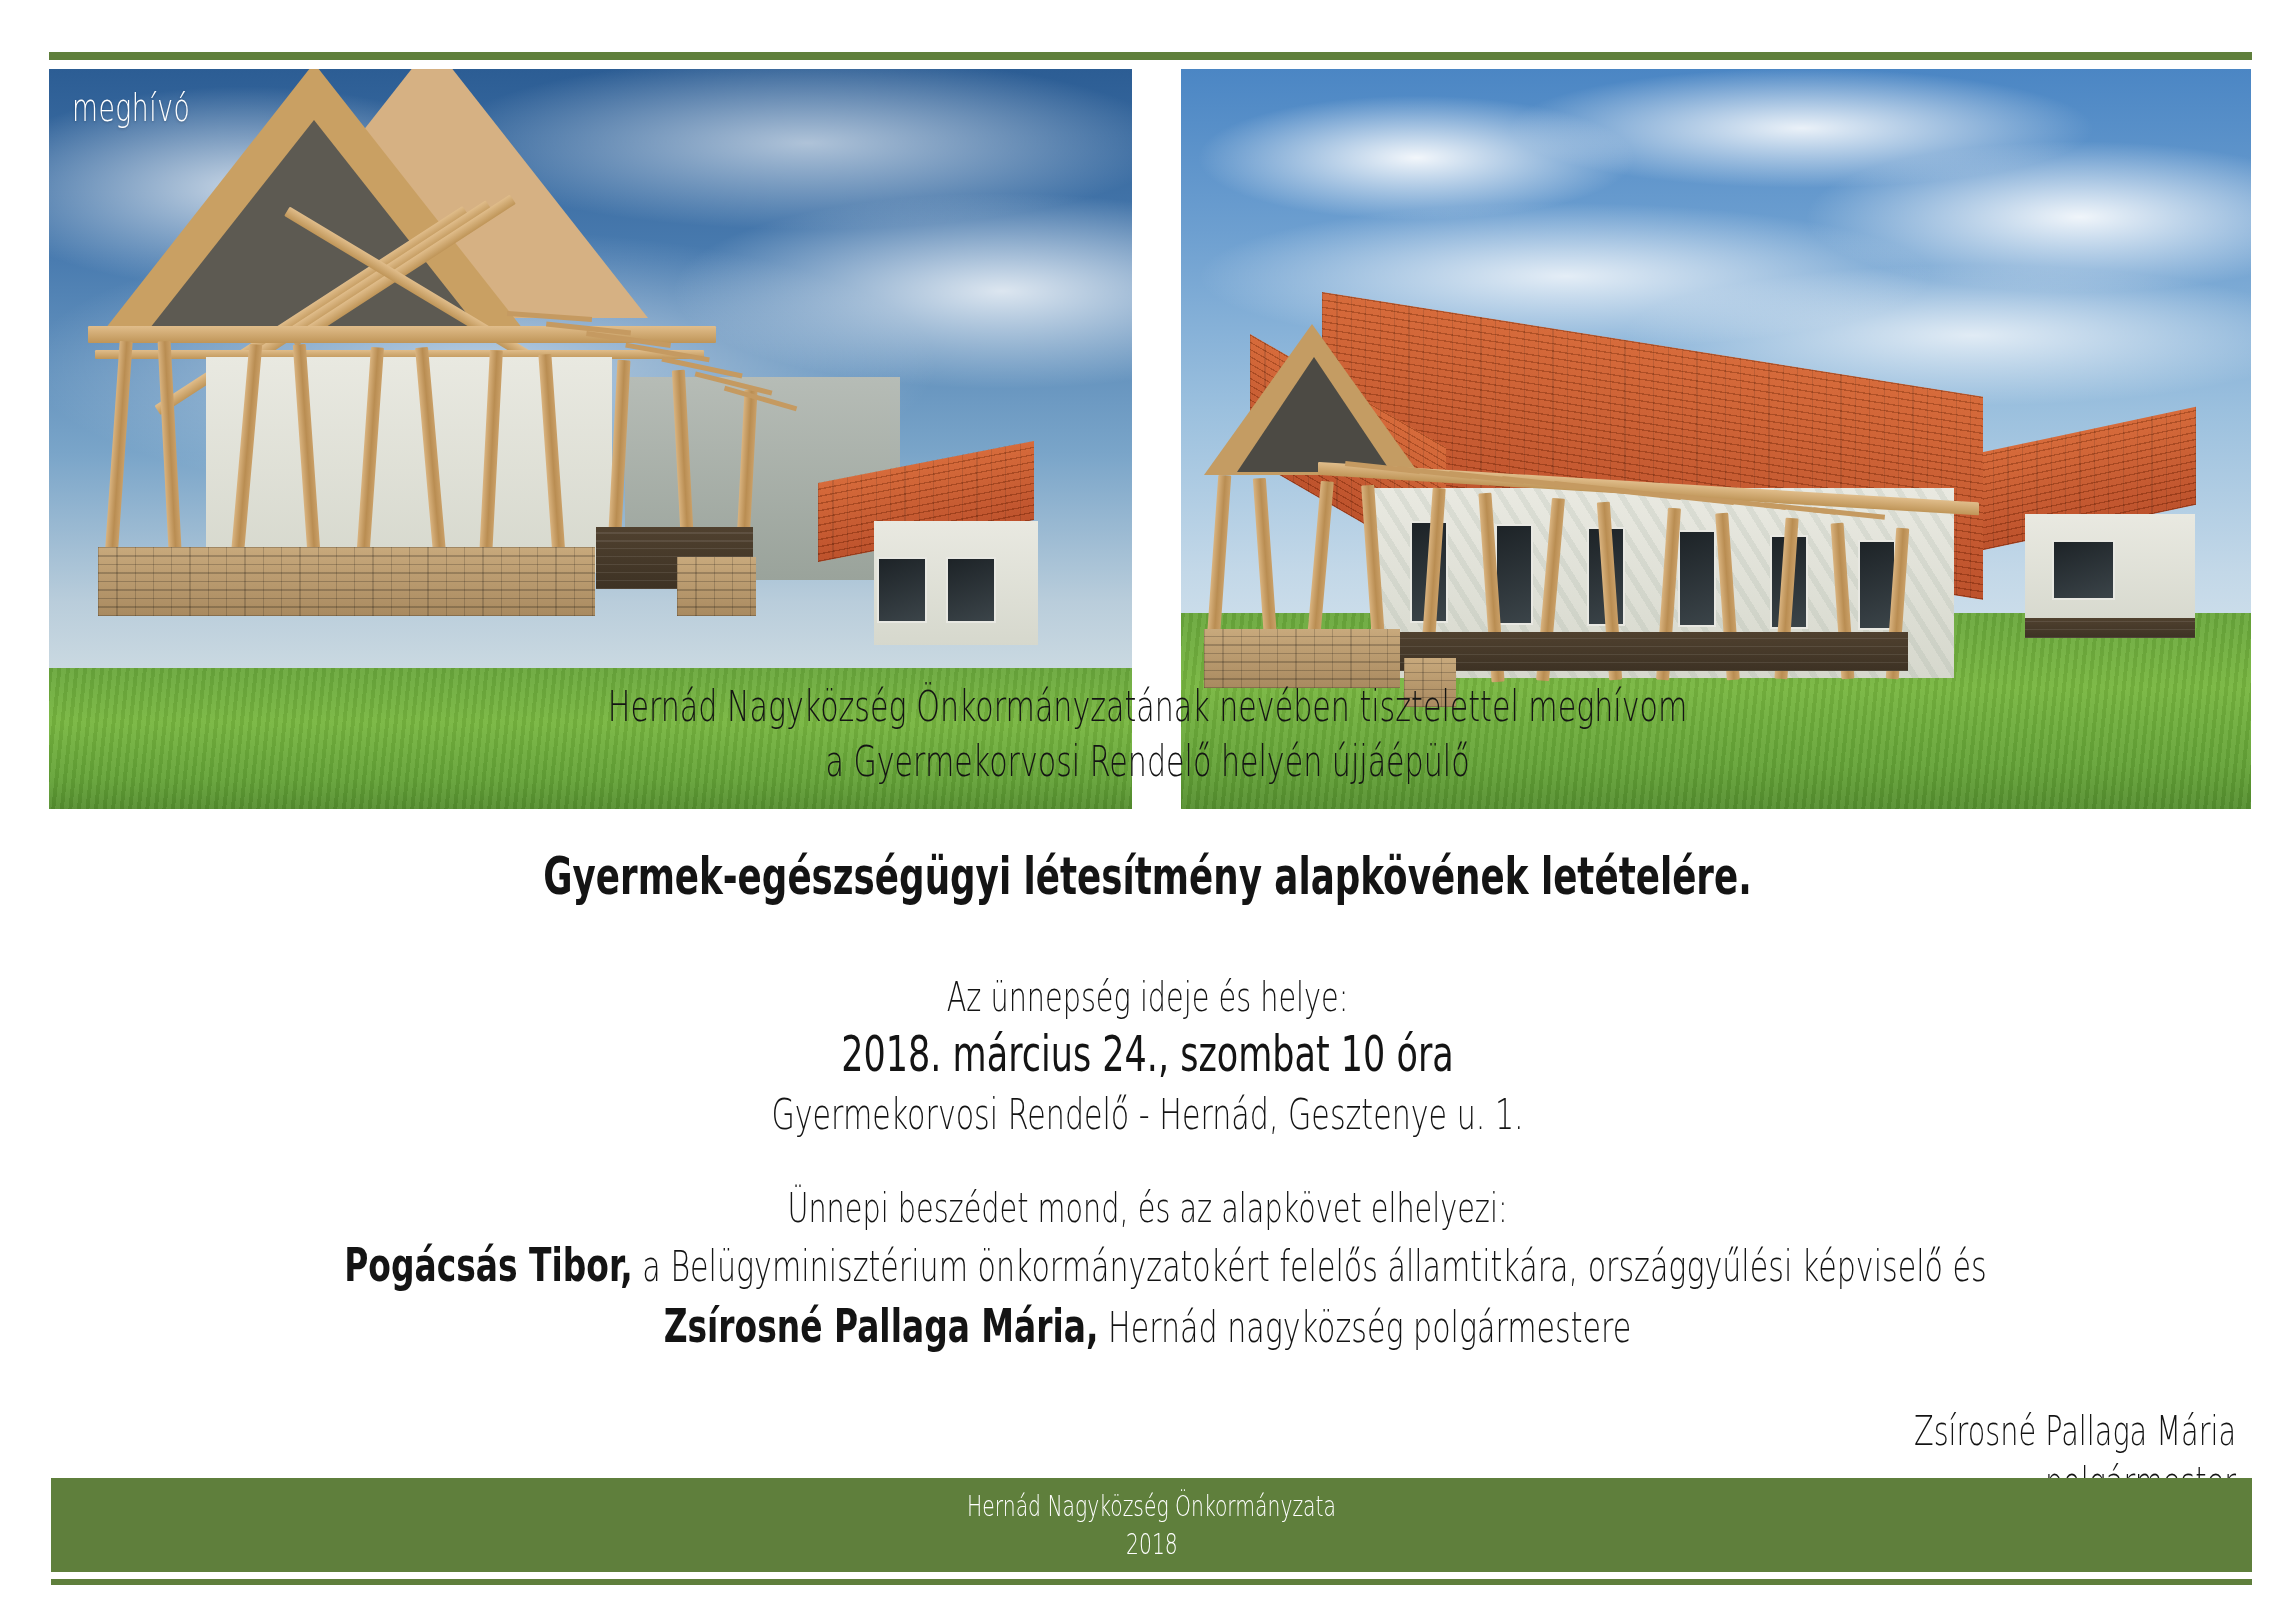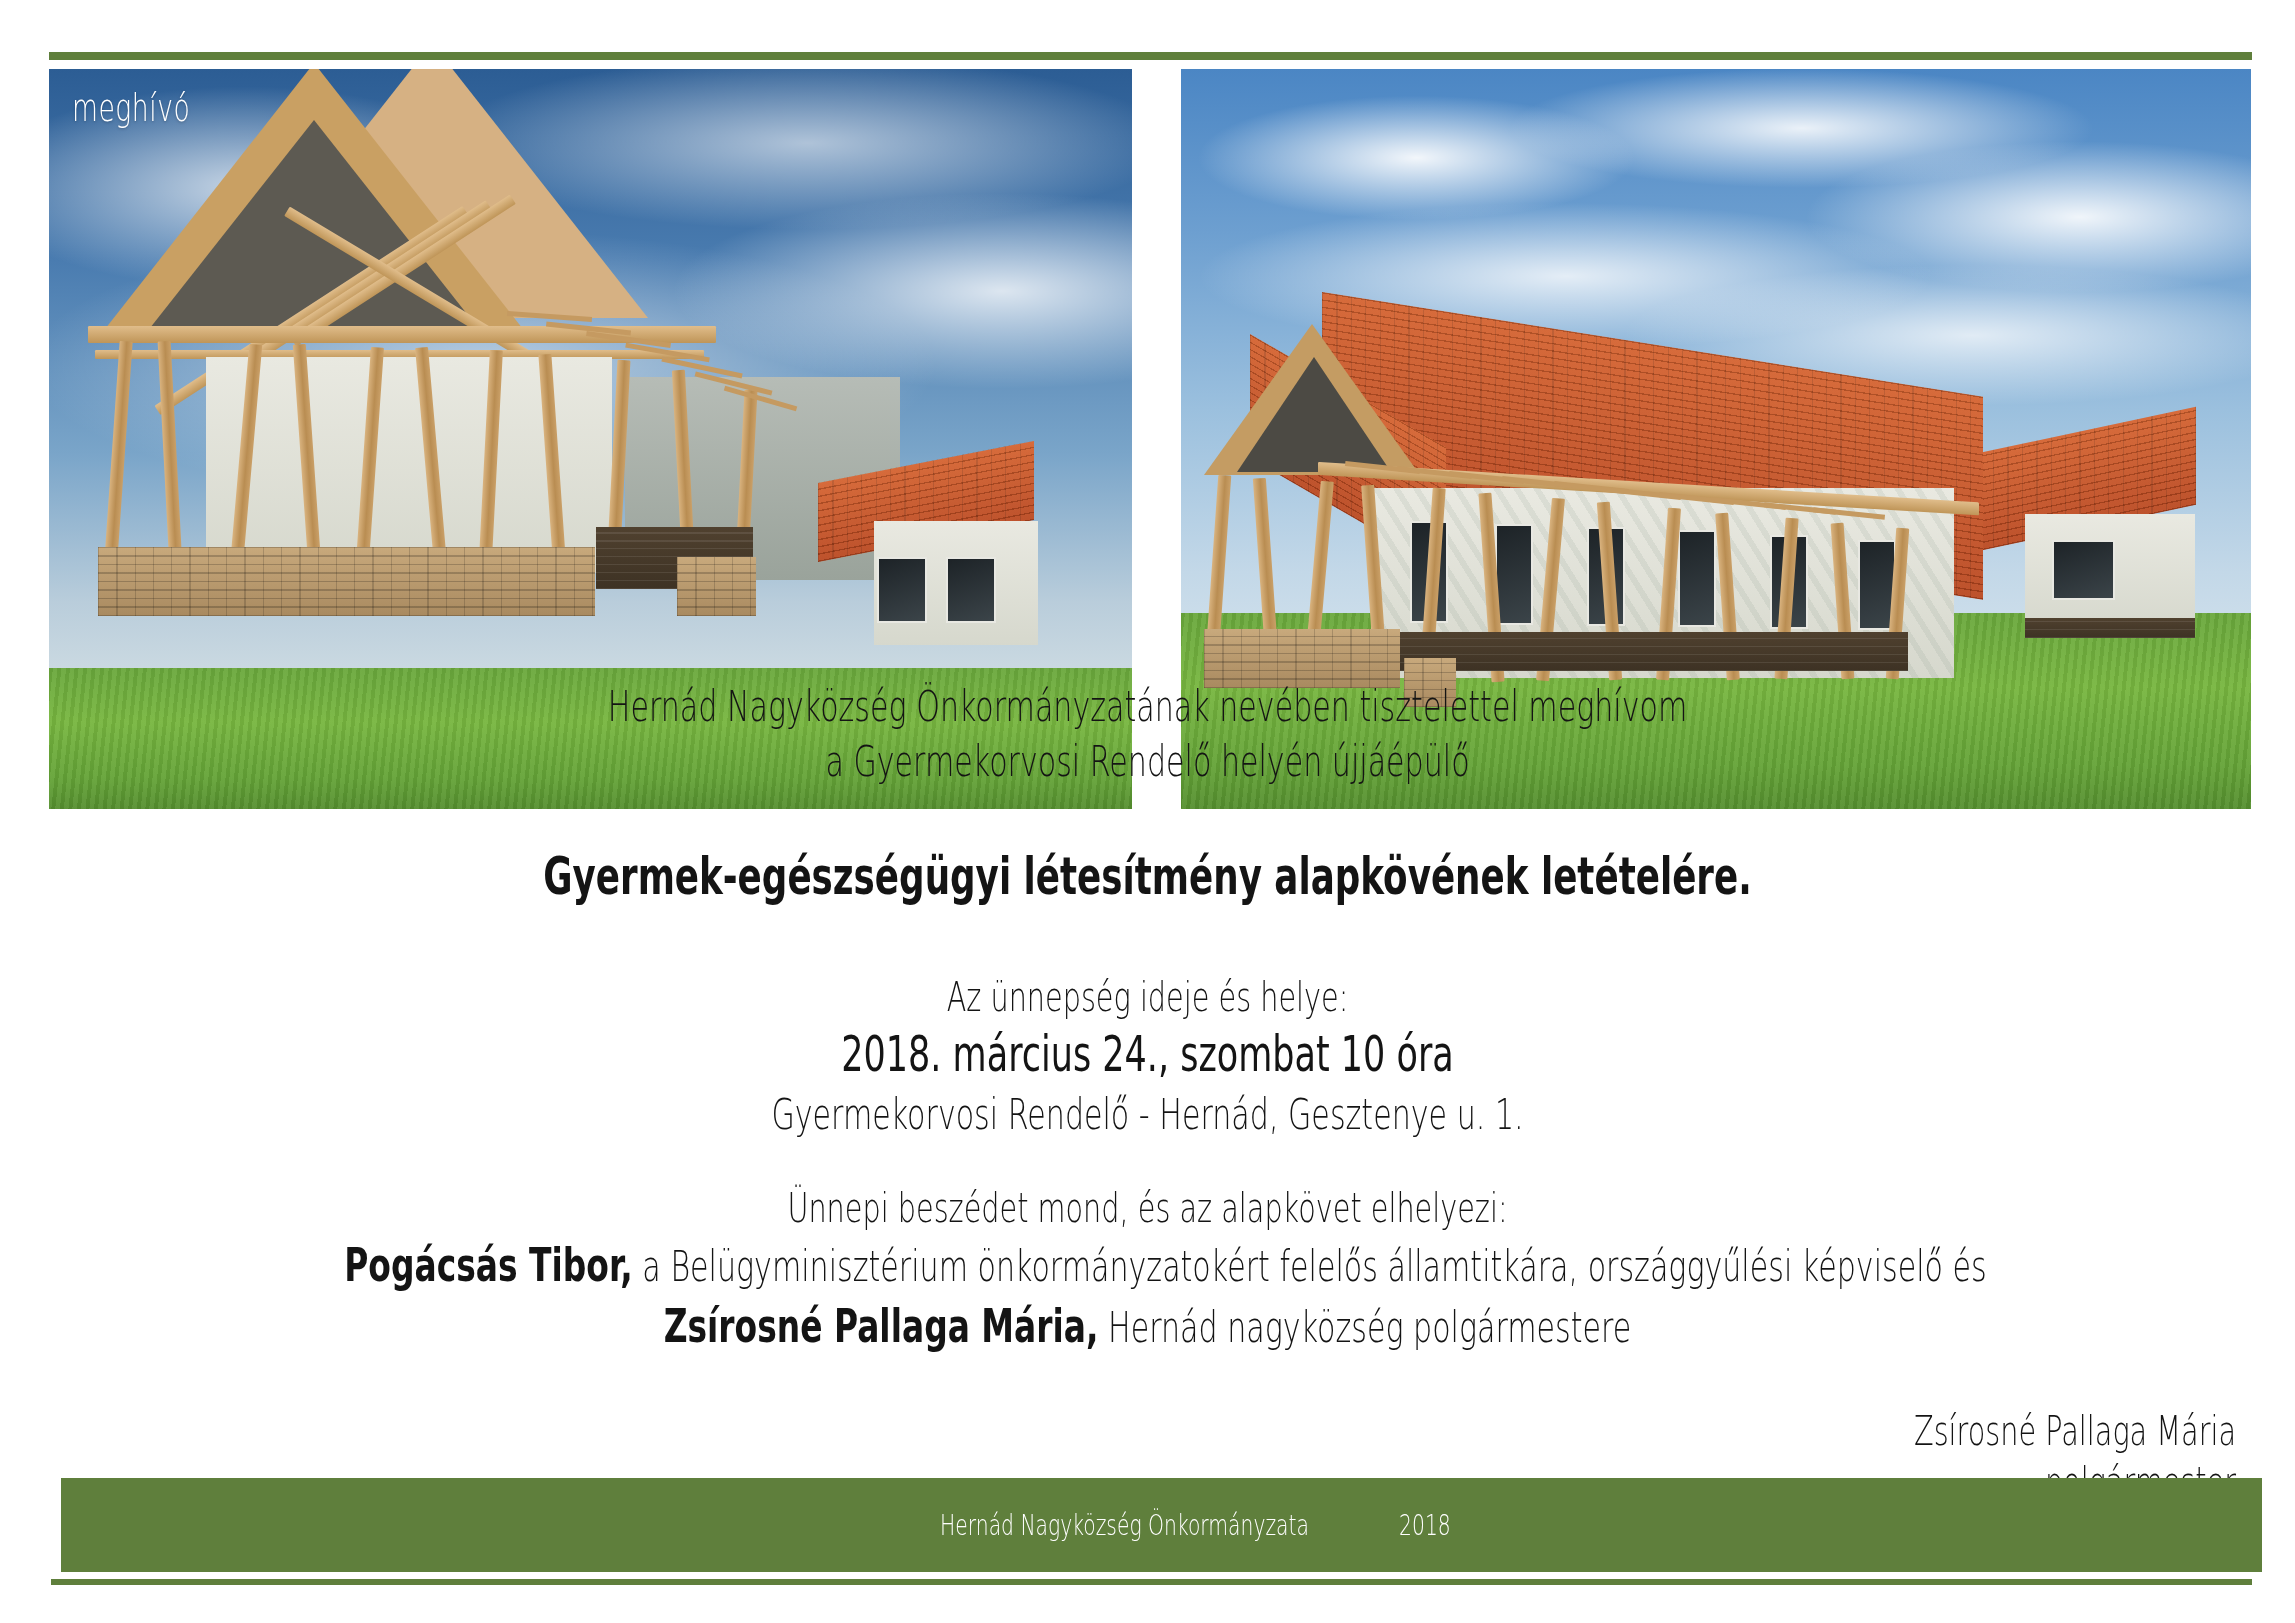--- a/index.html
+++ b/index.html
@@ -188,27 +188,28 @@
     top: 1358px;
     text-align: right;
     margin-top: 48px;
   }
   .signature .line { text-align: right; transform-origin: right center; }
   .sg { font-size: 41px; line-height: 51px; }
 
   
   .footer-bar {
     position: absolute;
-    left: 61px;
+    left: 51px;
     top: 1478px;
     width: 2201px;
     height: 94px;
     background: #5F7F3C;
     color: #ffffff;
     display: flex;
+    flex-direction: column;
     align-items: center;
     justify-content: center;
   }
   .footer-bar .line { color: #ffffff; font-size: 29px; line-height: 38px; }
   .bottom-rule {
     position: absolute;
     left: 51px;
     top: 1579px;
     width: 2201px;
     height: 5.9px;

